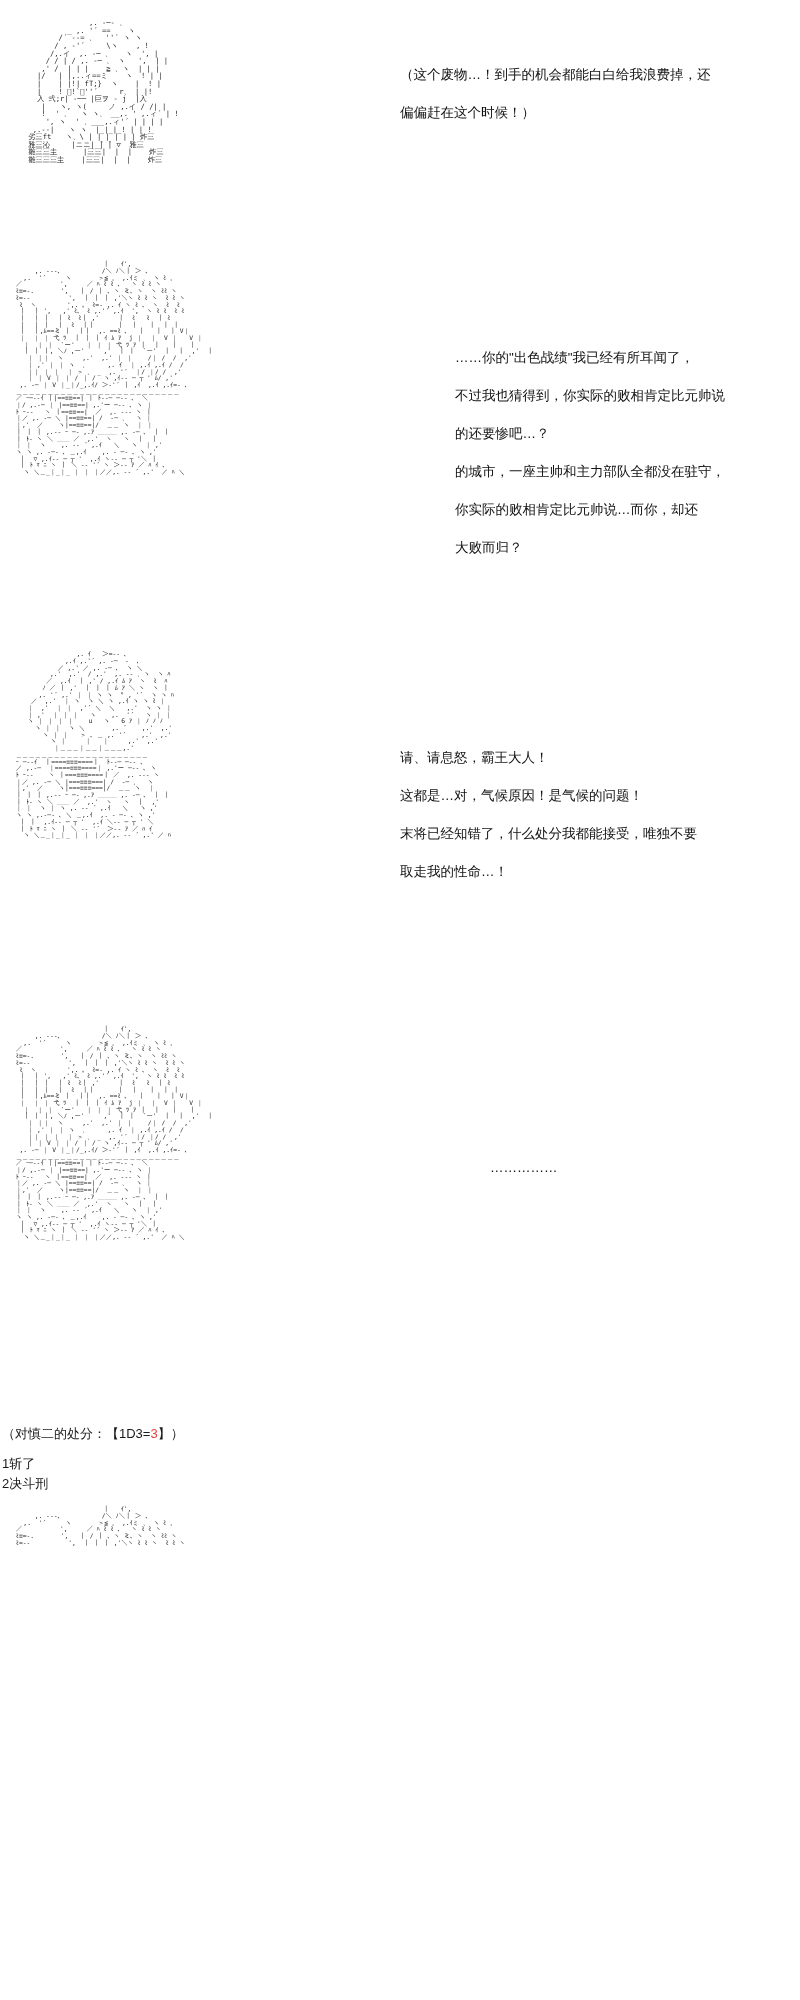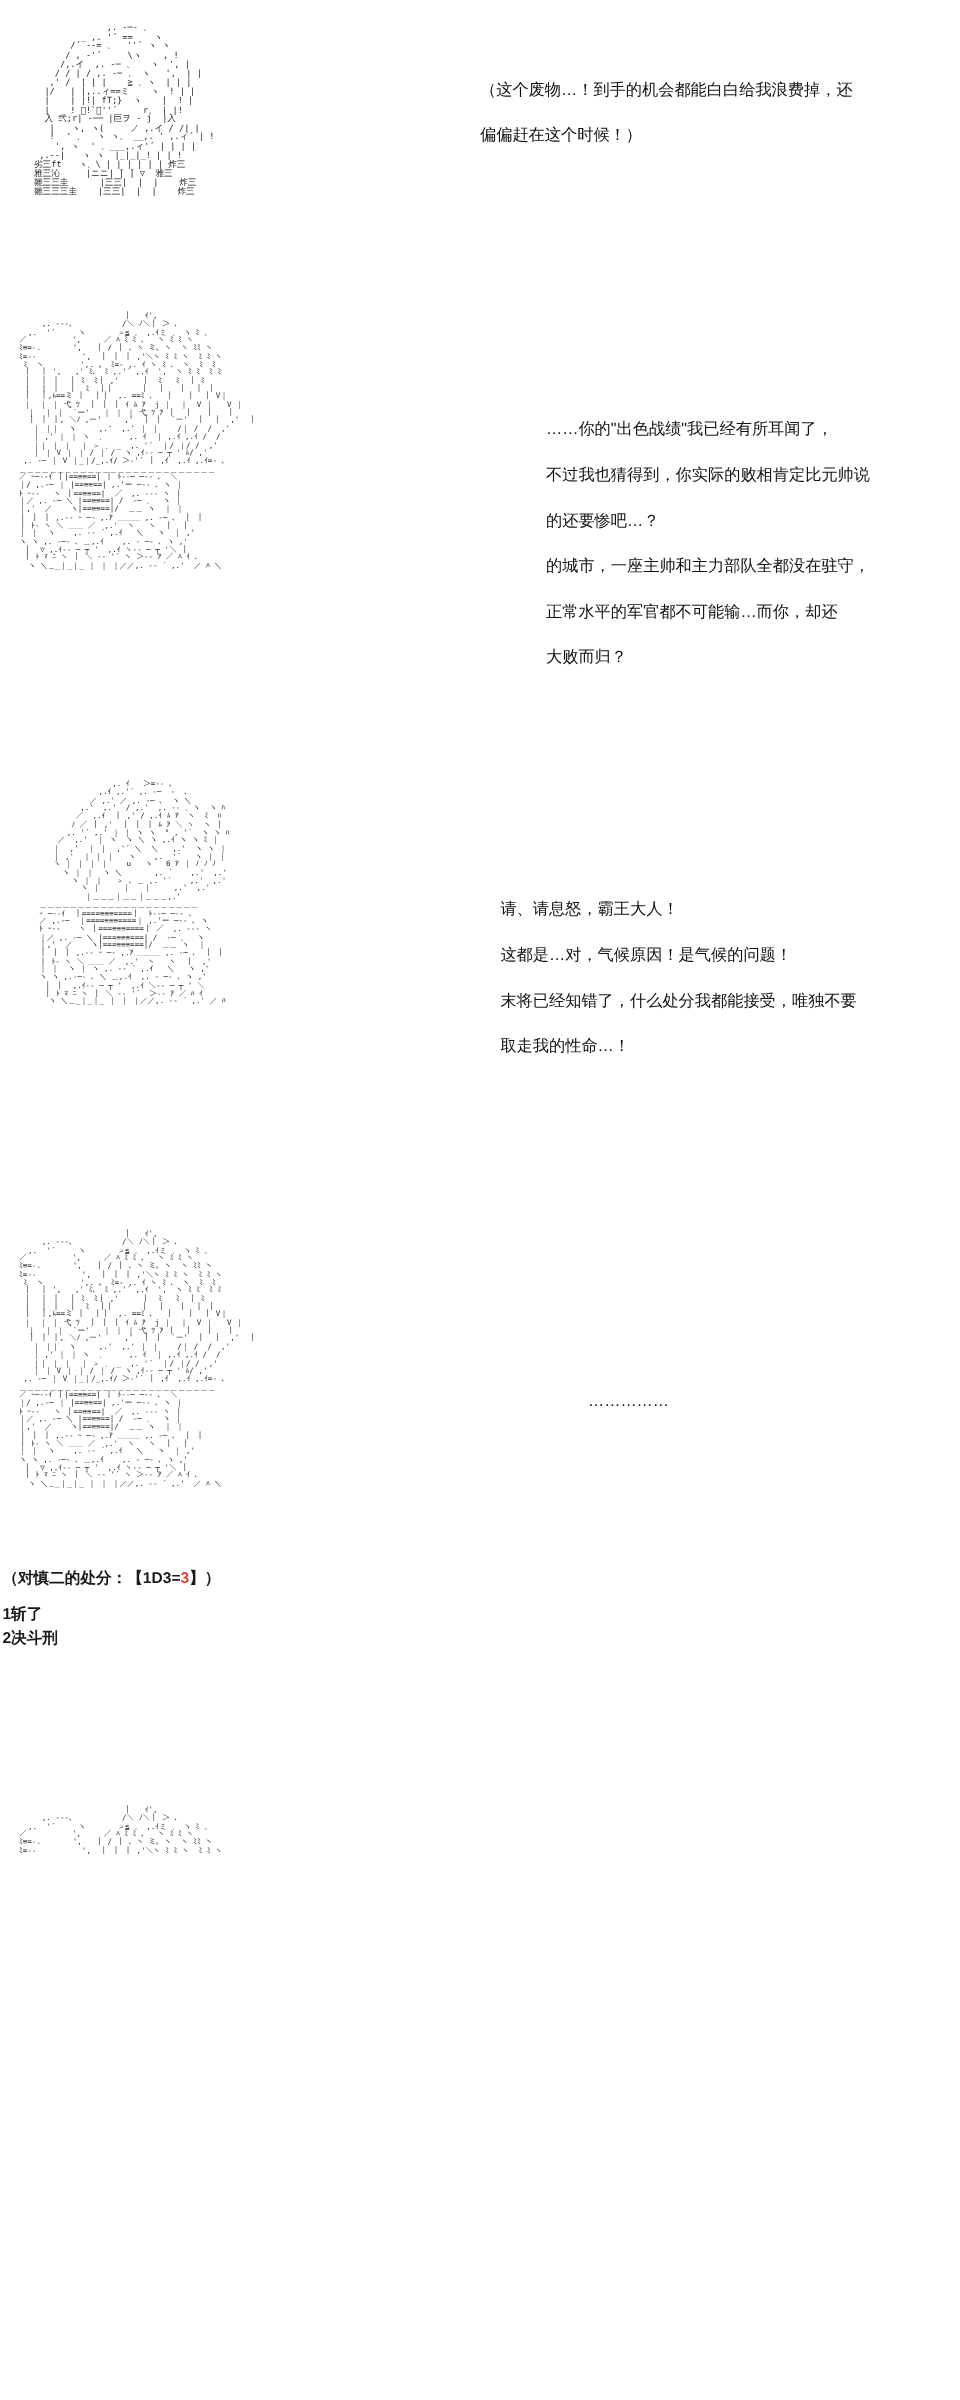--- a/index.html
+++ b/index.html
@@ -66,29 +66,29 @@
 
   
   #scene1 { position: absolute; left: 0; top: 0; width: 800px; height: 250px; }
   #scene1 .art { position: absolute; left: 24px; top: 12px; }
   #scene1 .txt { position: absolute; left: 400px; top: 62px; width: 360px; }
 
   #scene2 { position: absolute; left: 0; top: 255px; width: 800px; height: 390px; }
   #scene2 .art { position: absolute; left: 12px; top: 0px; }
   #scene2 .txt { position: absolute; left: 455px; top: 90px; width: 330px; }
 
-  #scene3 { position: absolute; left: 17px; top: 645px; width: 768px; height: 375px; }
+  #scene3 { position: absolute; left: 0; top: 645px; width: 768px; height: 375px; }
   #scene3 .art { position: absolute; left: 12px; top: 0px; }
   #scene3 .txt { position: absolute; left: 400px; top: 100px; width: 360px; }
 
   #scene4 { position: absolute; left: 0; top: 1020px; width: 800px; height: 350px; }
   #scene4 .art { position: absolute; left: 12px; top: 0px; }
   #scene4 .txt { position: absolute; left: 490px; top: 135px; width: 300px; }
 
-  #choices-block { position: absolute; left: 2px; top: 1305px; width: 500px; font-weight: bold; }
+  #choices-block { position: absolute; left: 2px; top: 1424px; width: 500px; }
   #scene5 { position: absolute; left: 0; top: 1500px; width: 800px; }
   #scene5 .art { position: absolute; left: 12px; top: 0px; }
   #scene5 .caption { position: absolute; left: 390px; top: 488px; width: 400px; font-size: 12px; }
 </style>
 </head>
 <body>
 
 <div class="page">
 
   <div class="scene" id="scene1">
@@ -148,21 +148,21 @@
  ｜ ｜  ヽ    ,. -‐ ´ ,.ｲ   ＼   ヽ  ｜ ,'
  ヽ ヽ ,. -─- ､ ＿,.ｲ    ,. - ─- ､ ヽ ,'
   ｜  ▽ ,.ｲ-- ─ ┬ '  ,.ｲ ヽ-- ─ ┬ '＼ ｜
   ｜ ﾄ ﾏ ﾆ ヽ ｜ ＼ -- '´ ヽ ＞-- ｱ ／ ﾊ ｲ ､
    ヽ ＼＿_｜_｜_ ｜ ｜ ｜／／,. -‐ ´ ,.'  ／ ﾊ ＼</pre>
     <div class="dialogue txt">
       <p>……你的"出色战绩"我已经有所耳闻了，</p>
       <p>不过我也猜得到，你实际的败相肯定比元帅说</p>
       <p>的还要惨吧…？</p>
       <p>的城市，一座主帅和主力部队全都没在驻守，</p>
-      <p>正常水平的军官都不可能输…而你，却还</p>
+      <p>你实际的败相肯定比元帅说…而你，却还</p>
       <p>大败而归？</p>
     </div>
   </div>
 
   <div class="scene" id="scene3">
     <pre class="aa aa-tiny art">                 ,. ｲ   ＞=-‐ ､
               ,.ｲ ,.'´ ,. -─  -  、
             ／ ,.' ／ ,. -─ ､  ヽ ＼
           ,.'  ,.'  / ,.'  ,. -‐ 、ヽ  ヽ ﾊ
          ／  ,.ｲ  ｜ ,' / ,.ｲ ﾑ ｱ  ヽ  ﾐ  ﾊ

